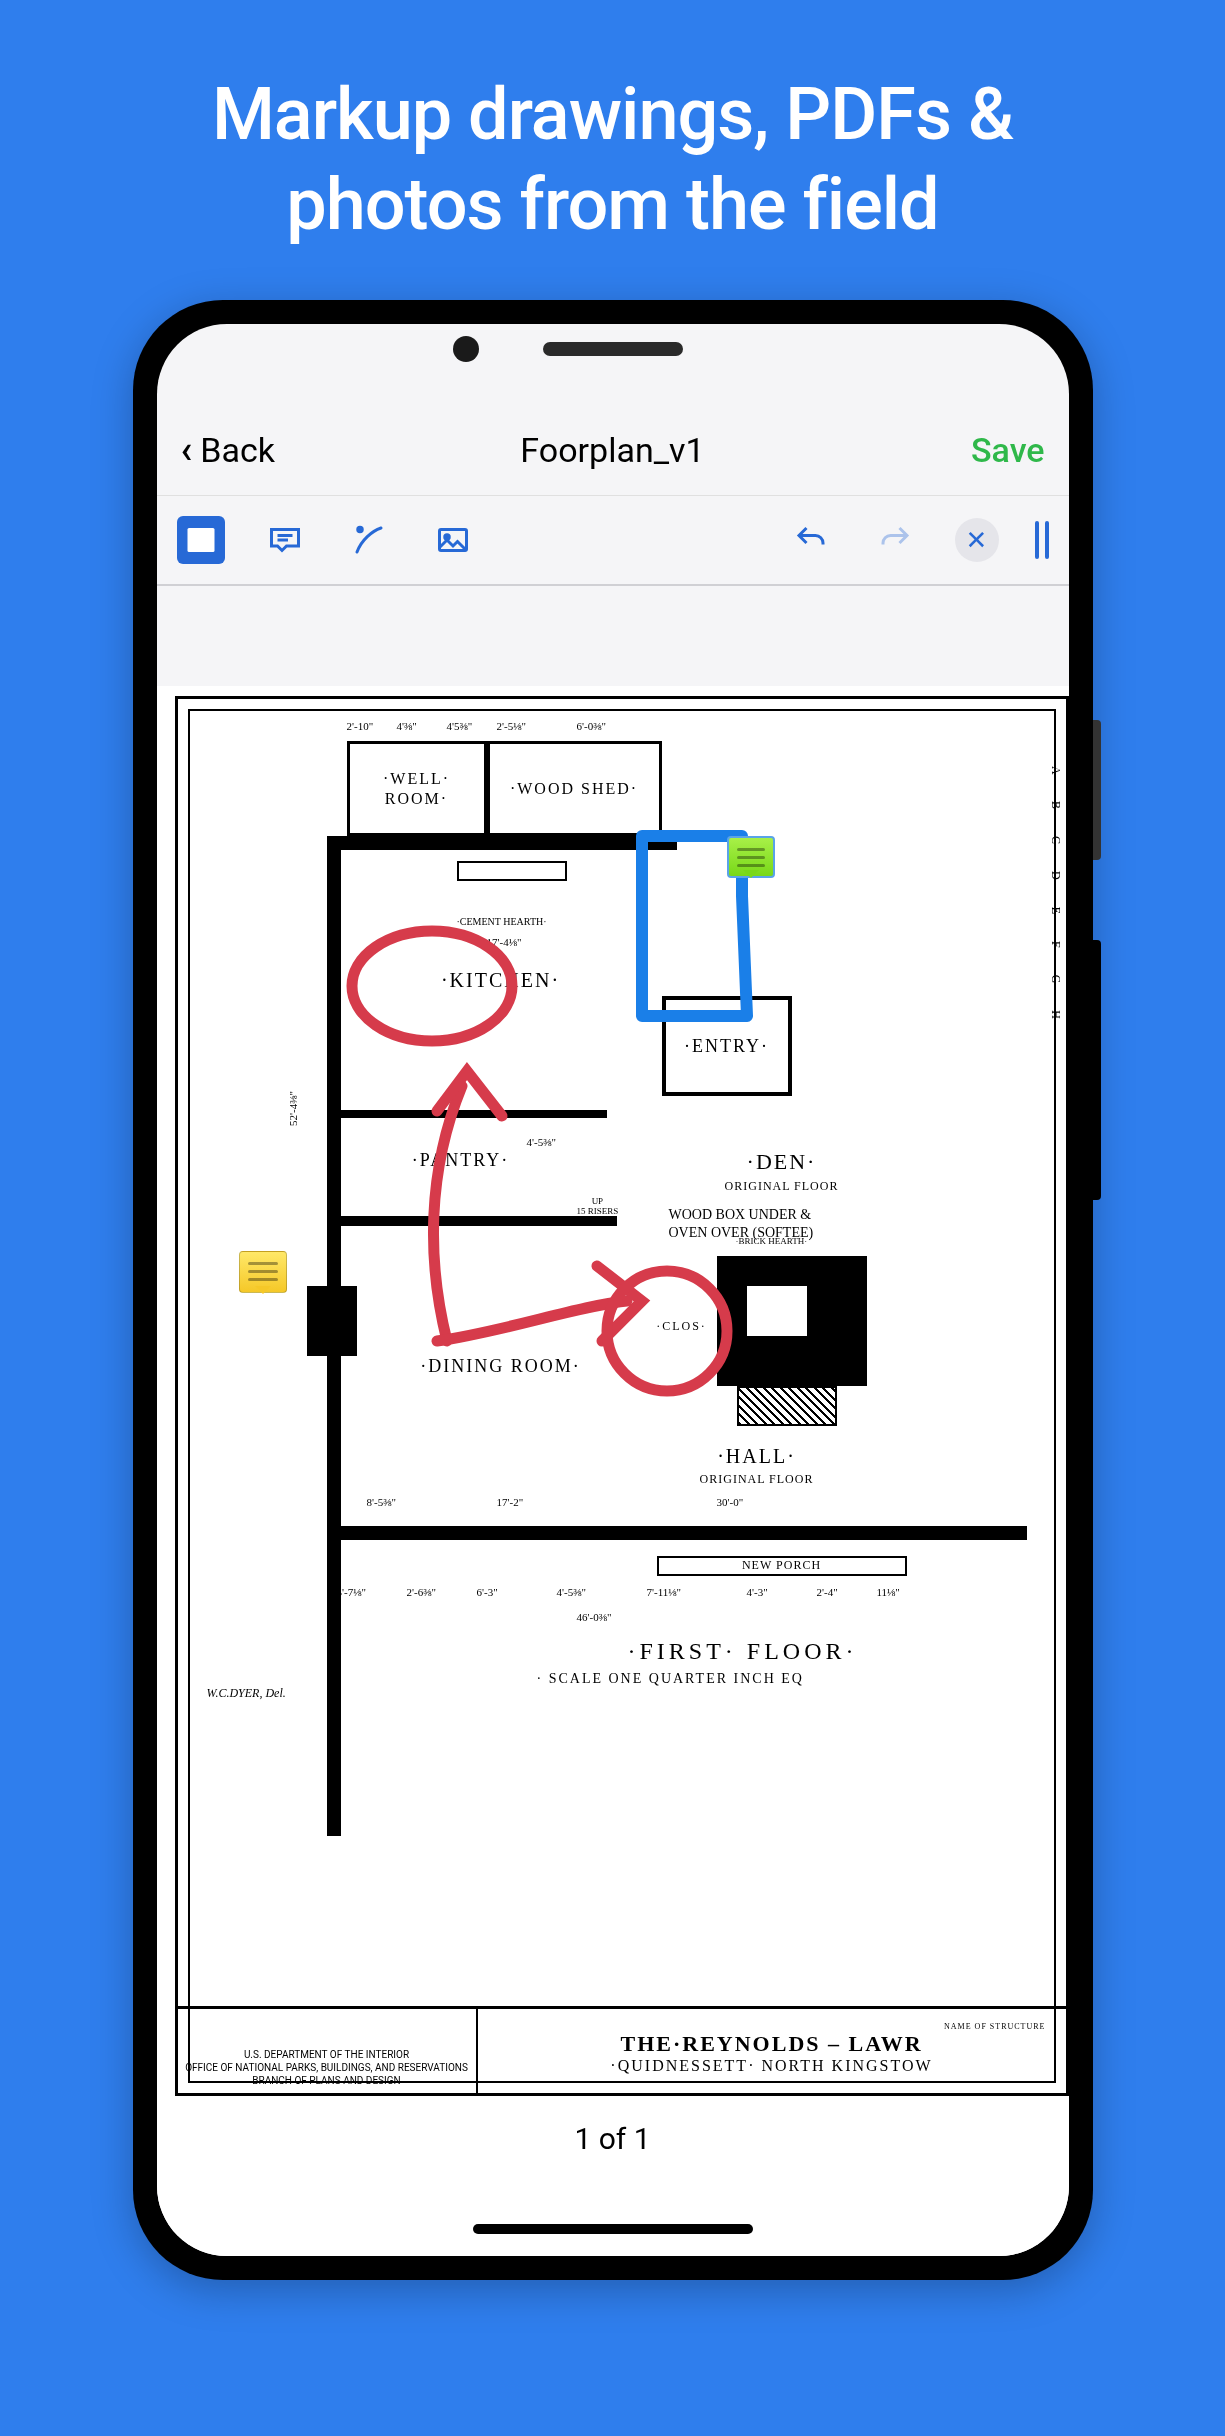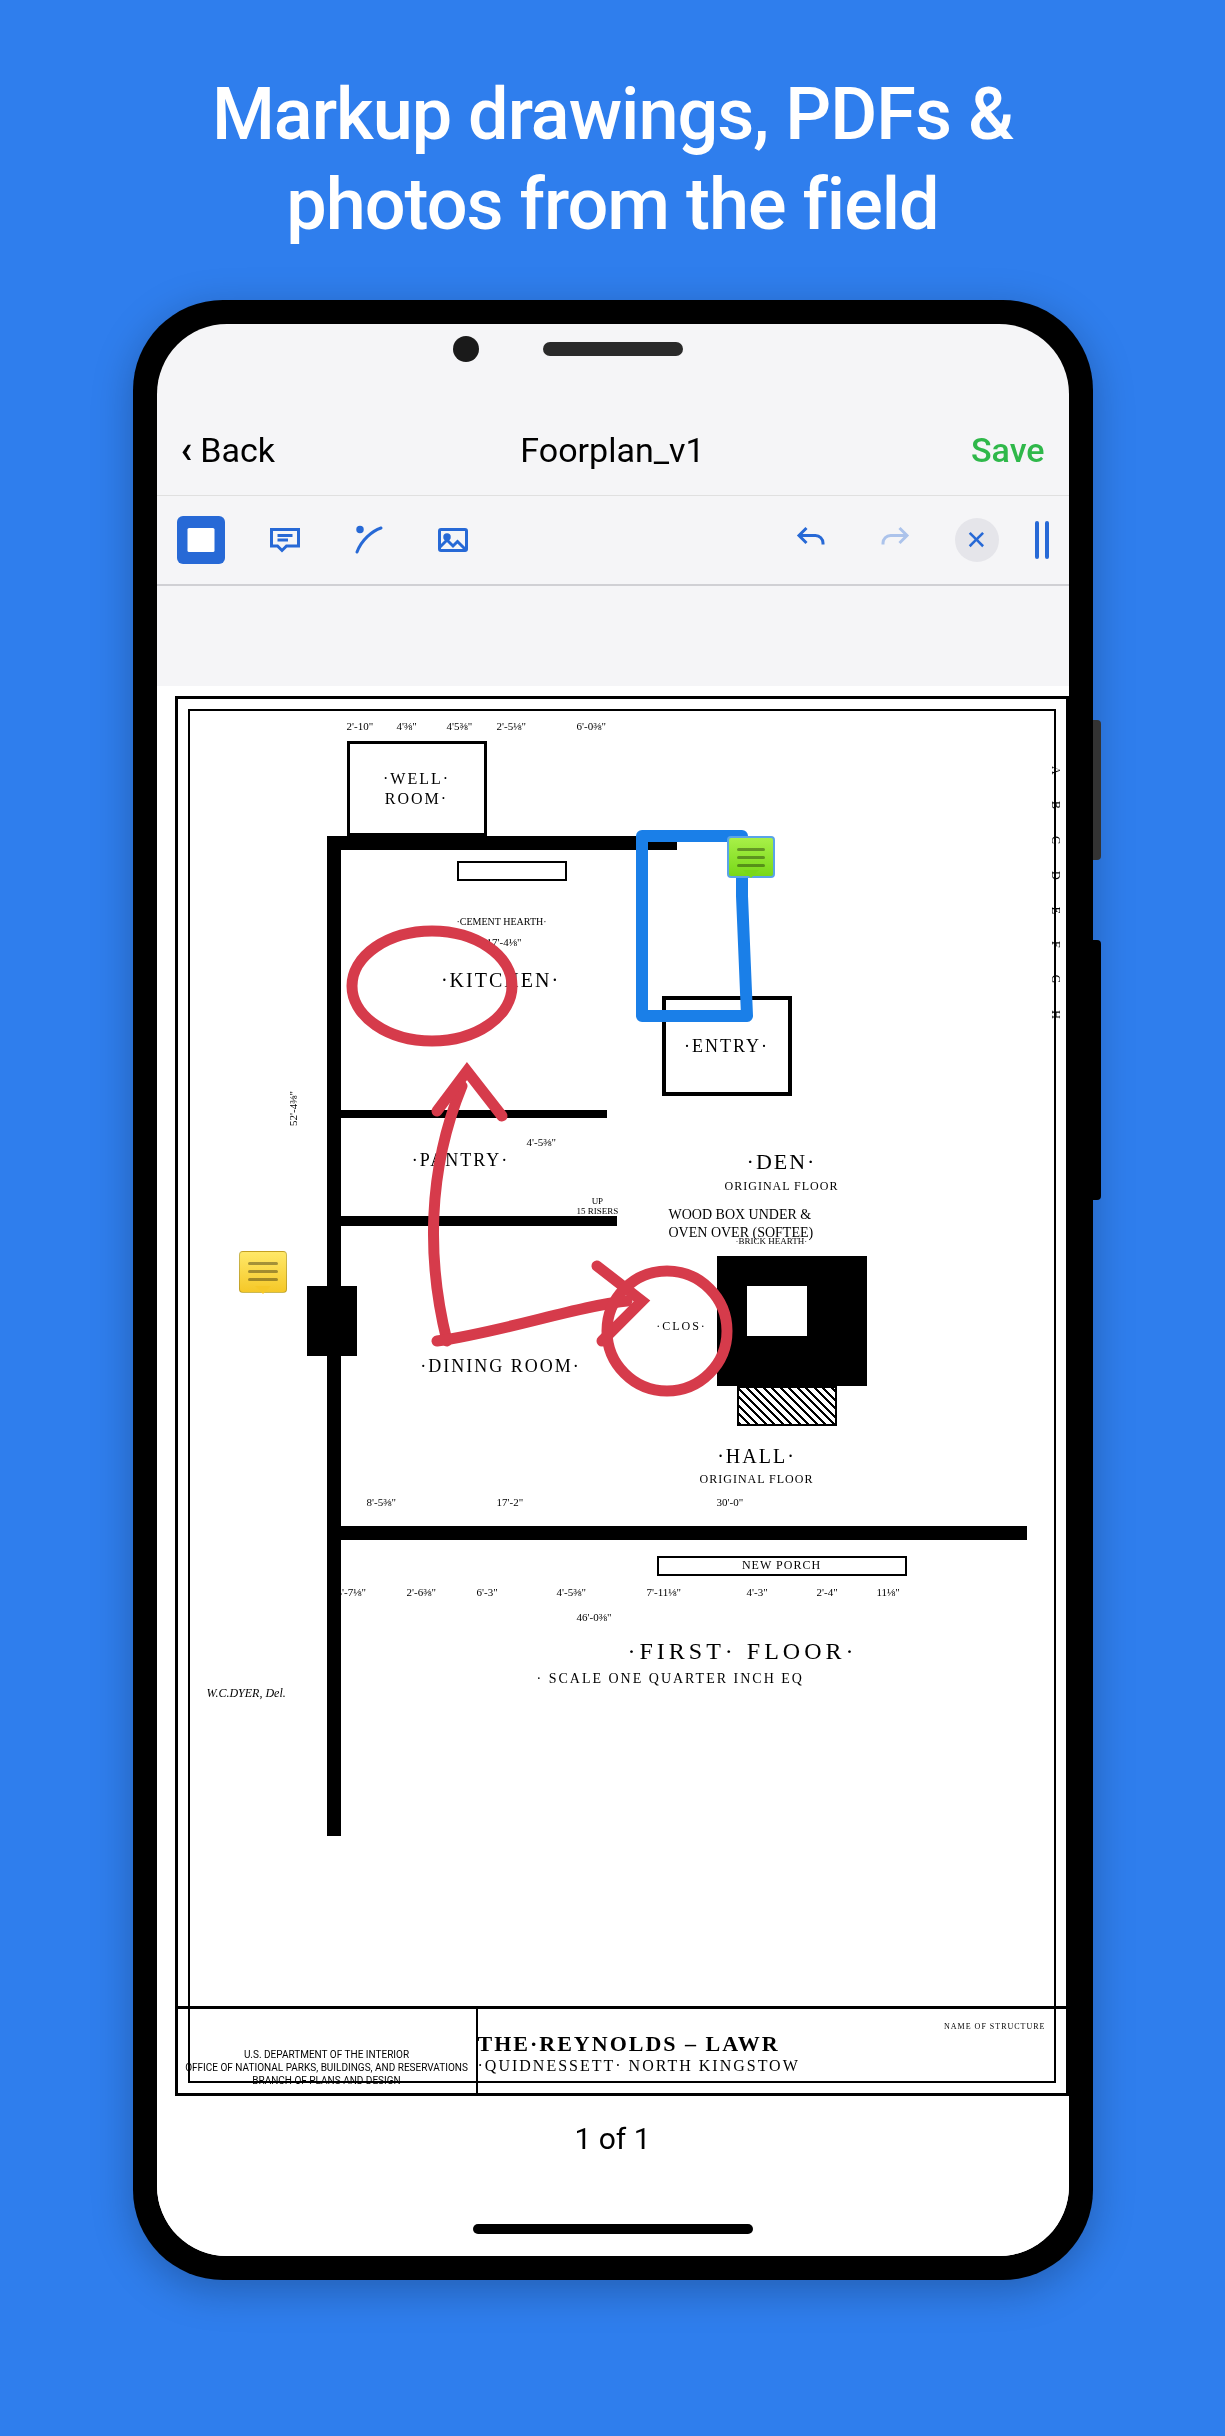--- a/index.html
+++ b/index.html
@@ -282,20 +282,21 @@
     align-items: center;
     padding: 6px;
     text-align: center;
     line-height: 1.3;
   }
   .title-right {
     flex: 1;
     display: flex;
     flex-direction: column;
     justify-content: center;
+    align-items: center;
     font-family: Georgia, serif;
     font-size: 22px;
     letter-spacing: 2px;
   }
   .signature {
     position: absolute;
     font-family: cursive, Georgia;
     font-style: italic;
     font-size: 12px;
   }
@@ -404,20 +405,23 @@
 
         <div class="small-dim" style="top:34px; left:190px;">2'-10"</div>
         <div class="small-dim" style="top:34px; left:240px;">4'⅜"</div>
         <div class="small-dim" style="top:34px; left:290px;">4'5⅜"</div>
         <div class="small-dim" style="top:34px; left:340px;">2'-5⅛"</div>
         <div class="small-dim" style="top:34px; left:420px;">6'-0⅜"</div>
 
         <div class="room" style="left:190px; top:55px; width:140px; height:95px; font-size:16px; line-height:1.2; white-space:pre;"><span class="room-label">·WELL·
 ROOM·</span></div>
 
+        <div class="room" style="left:330px; top:55px; width:175px; height:95px; font-size:16px;">
+            <span class="room-label">·WOOD SHED·</span>
+          </div>
 
         <div class="thick-wall" style="left:170px; top:150px; width:350px; height:14px;"></div>
         <div class="thick-wall" style="left:170px; top:150px; width:14px; height:1000px;"></div>
 
         <div style="position:absolute; left:300px; top:175px; width:110px; height:20px; border:2px solid #000;"></div>
         <div class="small-dim" style="top:230px; left:300px; font-size:10px;">·CEMENT HEARTH·</div>
         <div class="small-dim" style="top:250px; left:330px;">17'-4⅛"</div>
 
         <div class="room" style="left:184px; top:164px; width:320px; height:260px; border:none;">
             <span class="room-label" style="font-size:20px;">·KITCHEN·</span>

